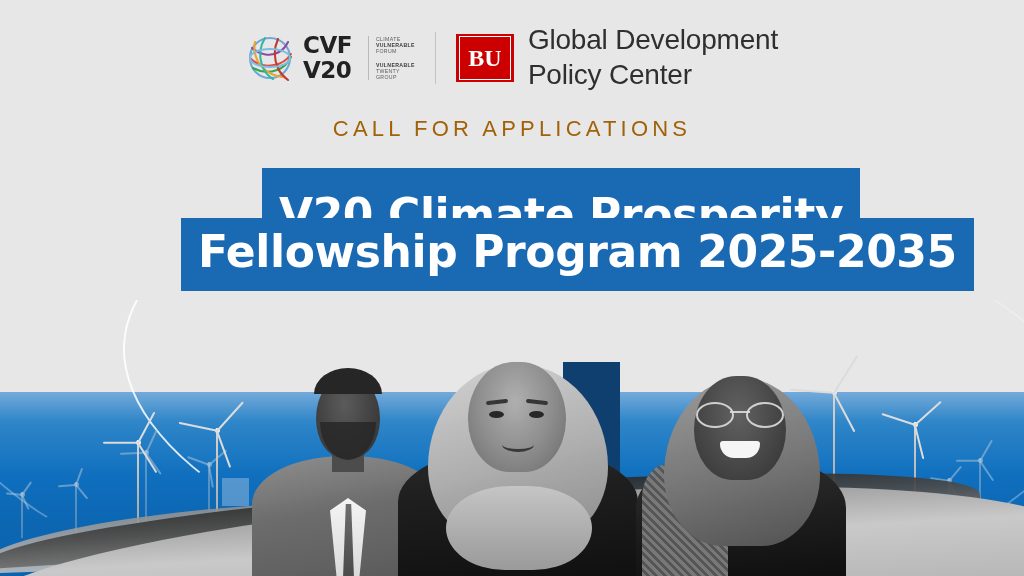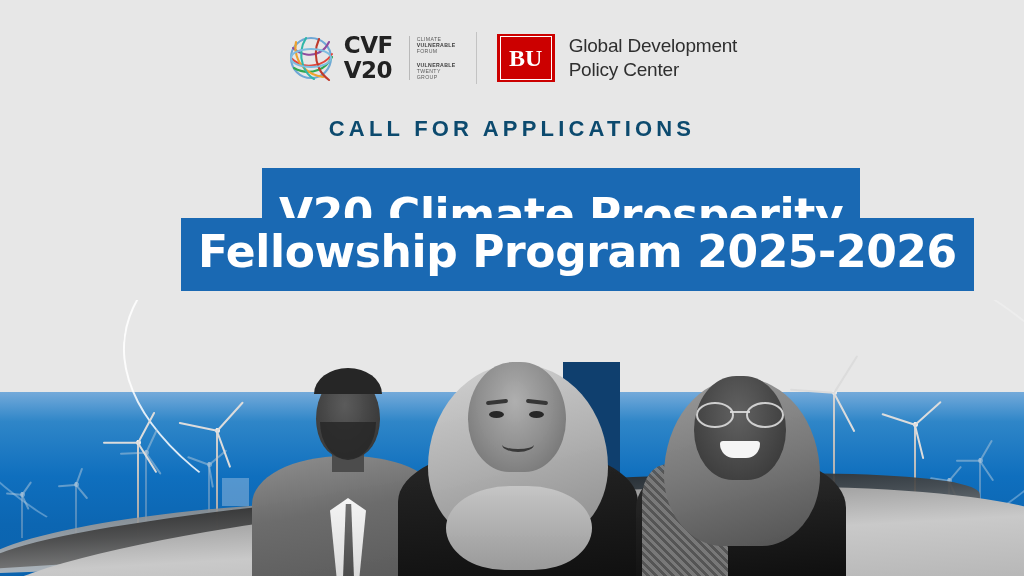--- a/index.html
+++ b/index.html
@@ -40,28 +40,28 @@
     display:flex;align-items:center;justify-content:center;
     box-sizing:border-box;padding:3px;
   }
   .bu-mark-inner{
     width:100%;height:100%;border:1.5px solid #ffffff;
     display:flex;align-items:center;justify-content:center;
     color:#ffffff;font-family:"Liberation Serif","DejaVu Serif",serif;
     font-weight:bold;font-size:24px;letter-spacing:0px;
   }
   .bu-text{
-    font-size:19px;line-height:1.24;color:#2f2f2f;font-weight:normal;
+    font-size:28px;line-height:1.24;color:#2f2f2f;font-weight:normal;
     letter-spacing:-0.2px;
   }
 
   
   .eyebrow{
     position:absolute;top:116px;left:0;width:1024px;text-align:center;
-    font-size:22px;font-weight:bold;letter-spacing:4.2px;color:#0c4a6e;
+    font-size:22px;font-weight:normal;letter-spacing:4.2px;color:#a16207;
   }
 
   
   .headline{position:absolute;left:0;top:0;width:1024px;height:300px;pointer-events:none;}
   .band{
     position:absolute;background:#1a69b3;color:#ffffff;
     font-weight:bold;font-family:"DejaVu Sans",sans-serif;
     display:flex;align-items:center;white-space:nowrap;
     letter-spacing:-0.4px;
   }
@@ -288,21 +288,21 @@
     </div>
   </div>
 
   <div class="eyebrow">CALL FOR APPLICATIONS</div>
 
   <div class="headline">
     <div class="band band-1">
       <span class="band-txt">V20 Climate Prosperity</span>
     </div>
     <div class="band band-2">
-      <span class="band-txt">Fellowship Program 2025-2026</span>
+      <span class="band-txt">Fellowship Program 2025-2035</span>
     </div>
   </div>
 
   <div class="scene">
     <div class="sky-gray"></div>
     <div class="sea"></div>
 
     <div class="arc"></div>
     <div class="arc2"></div>
 

